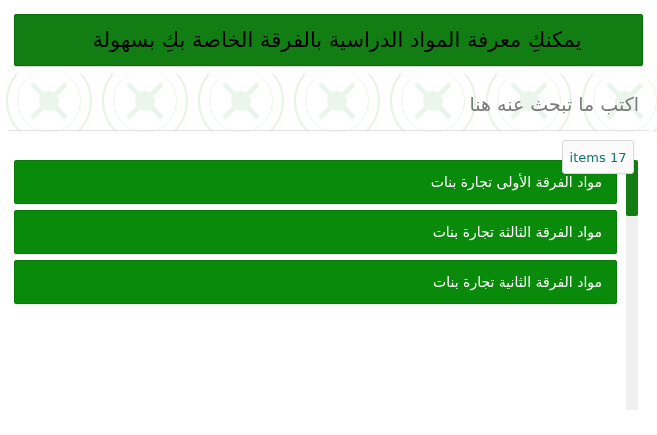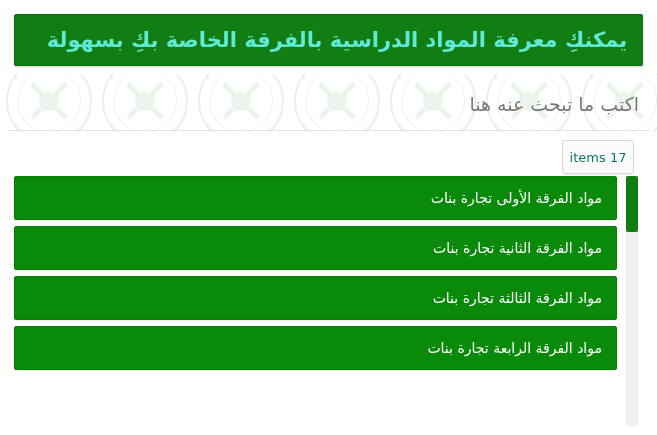--- a/index.html
+++ b/index.html
@@ -66,23 +66,23 @@
     background: #127d12;
     border: 1px solid #0c6b0c;
     border-radius: 2px;
     display: flex;
     align-items: center;
     justify-content: center;
     box-shadow: 0 1px 2px rgba(0,0,0,.18);
     z-index: 4;
   }
   .banner-title {
-    color: #5eead4;
+    color: #000000;
     font-size: 21px;
-    font-weight: bold;
+    font-weight: normal;
     letter-spacing: 0;
     white-space: nowrap;
     direction: rtl;
     margin-left: 17px;
   }
 
   
   .search-row {
     position: absolute;
     top: 82px;
@@ -137,21 +137,21 @@
     justify-content: center;
     color: #0f766e;
     font-size: 13px;
     z-index: 6;
     box-shadow: 0 1px 1px rgba(0,0,0,.05);
   }
 
   
   .list-wrap {
     position: absolute;
-    top: 176px;
+    top: 160px;
     left: 14px;
     width: 629px;
     height: 250px;
     z-index: 3;
     padding-left: 28px;
   }
   .scrollbar-track {
     position: absolute;
     top: 0;
     left: 612px;
@@ -228,24 +228,21 @@
 
   <div class="list-wrap">
     <div class="scrollbar-track">
       <div class="scrollbar-thumb"></div>
     </div>
     <div class="list">
       <div class="list-item">
         <span class="list-item-label">مواد الفرقة الأولى تجارة بنات</span>
       </div>
       <div class="list-item">
-        <span class="list-item-label">مواد الفرقة الثانية تجارة بنات</span>
-      </div>
-      <div class="list-item">
         <span class="list-item-label">مواد الفرقة الثالثة تجارة بنات</span>
       </div>
       <div class="list-item">
-        <span class="list-item-label">مواد الفرقة الرابعة تجارة بنات</span>
+        <span class="list-item-label">مواد الفرقة الثانية تجارة بنات</span>
       </div>
     </div>
   </div>
 
 </div>
 
 </body></html>

